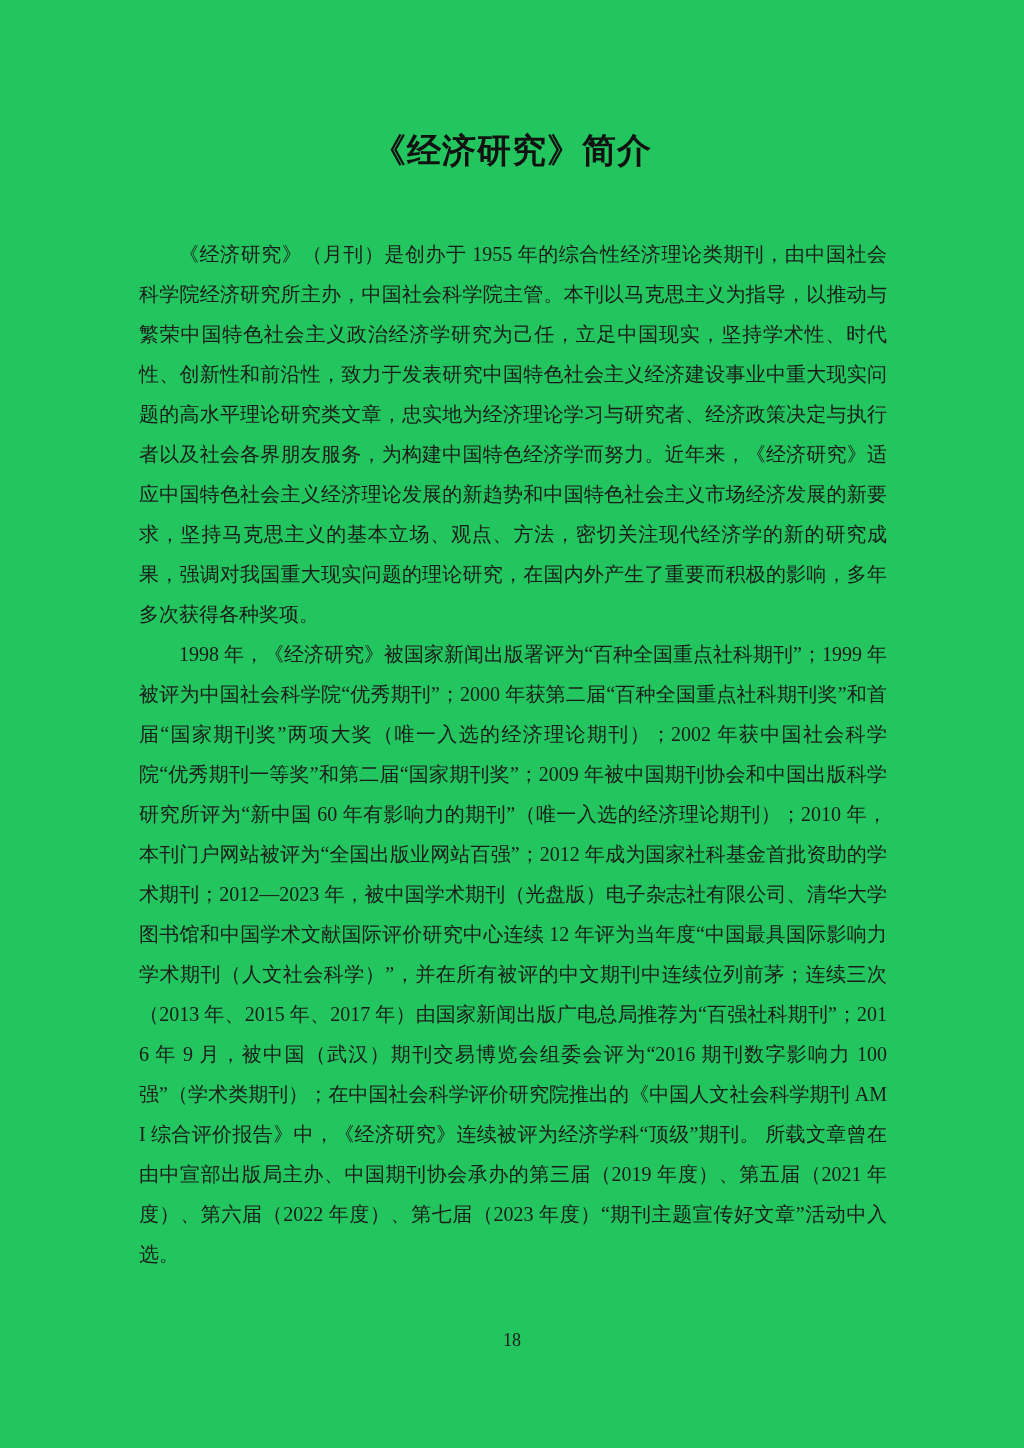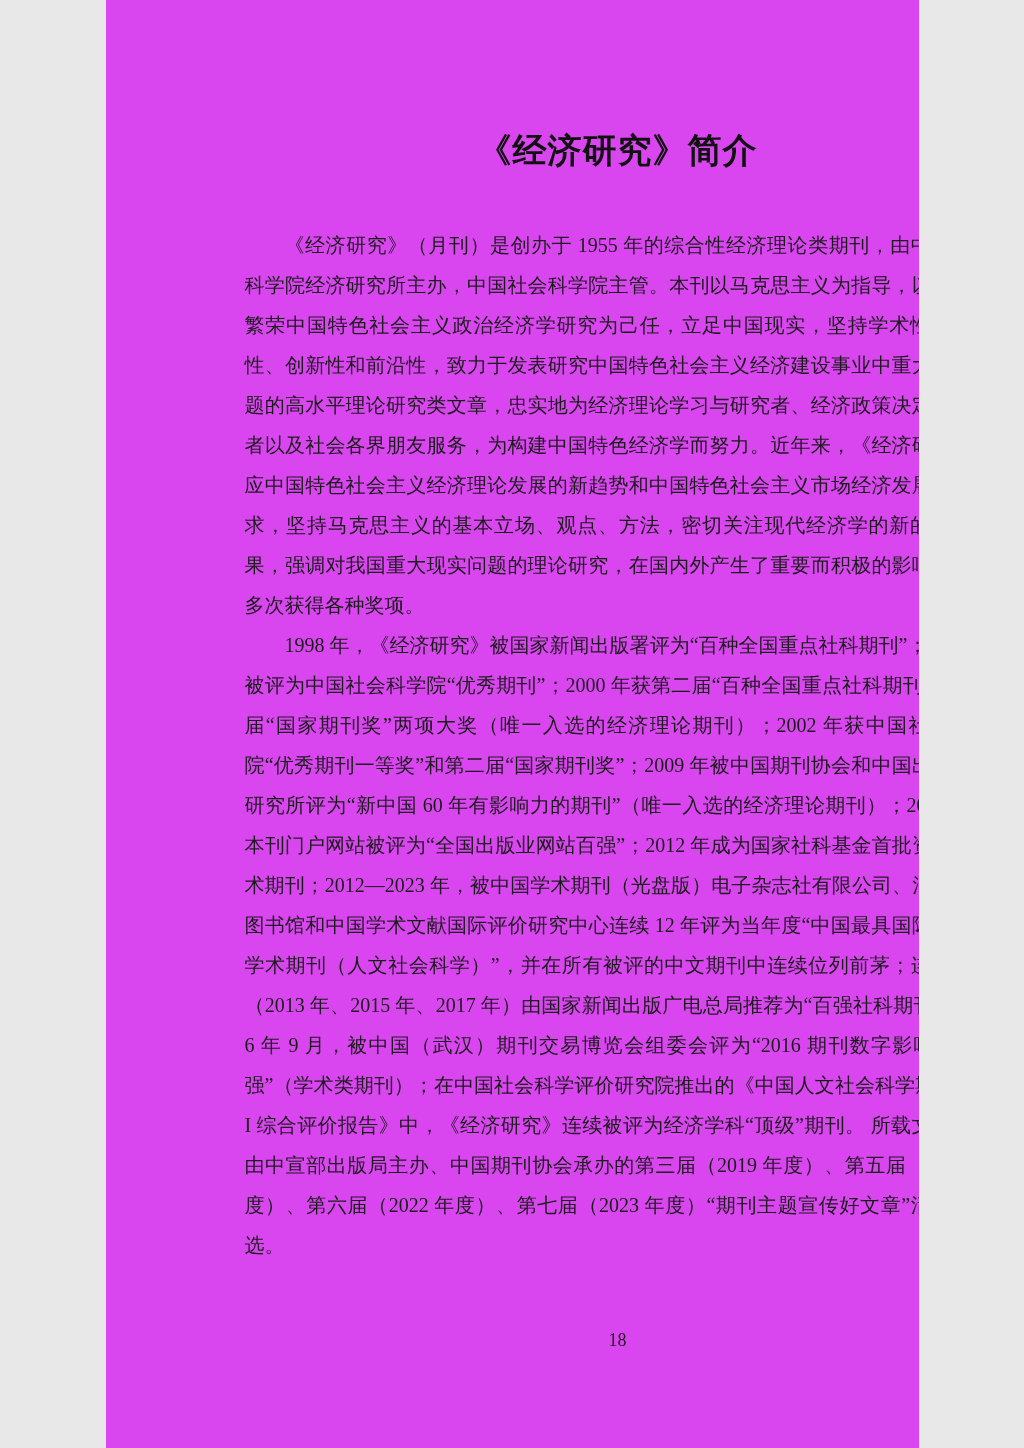--- a/index.html
+++ b/index.html
@@ -2,44 +2,44 @@
 <html><head>
 <meta charset="utf-8">
 <style>
   html, body {
     margin: 0;
     padding: 0;
     background: #e8e8e8;
   }
   .page {
     position: relative;
-    width: 813px;
+    width: 1024px;
     height: 1448px;
     margin: 0 auto;
-    background: #d946ef;
+    background: #22c55e;
     font-family: "Liberation Serif", "DejaVu Serif", serif;
     color: #1b1b1b;
     overflow: hidden;
   }
   .doc-title {
     position: absolute;
     top: 126px;
     left: 0;
     width: 1024px;
     margin: 0;
     text-align: center;
     font-size: 34px;
     line-height: 50px;
     font-weight: 700;
     letter-spacing: 1px;
     color: #111111;
   }
   .content {
     position: absolute;
-    top: 225px;
+    top: 234px;
     left: 139px;
     width: 748px;
   }
   .content p {
     margin: 0;
     font-size: 20px;
     line-height: 40px;
     text-align: justify;
     text-justify: inter-ideograph;
     text-indent: 2em;

